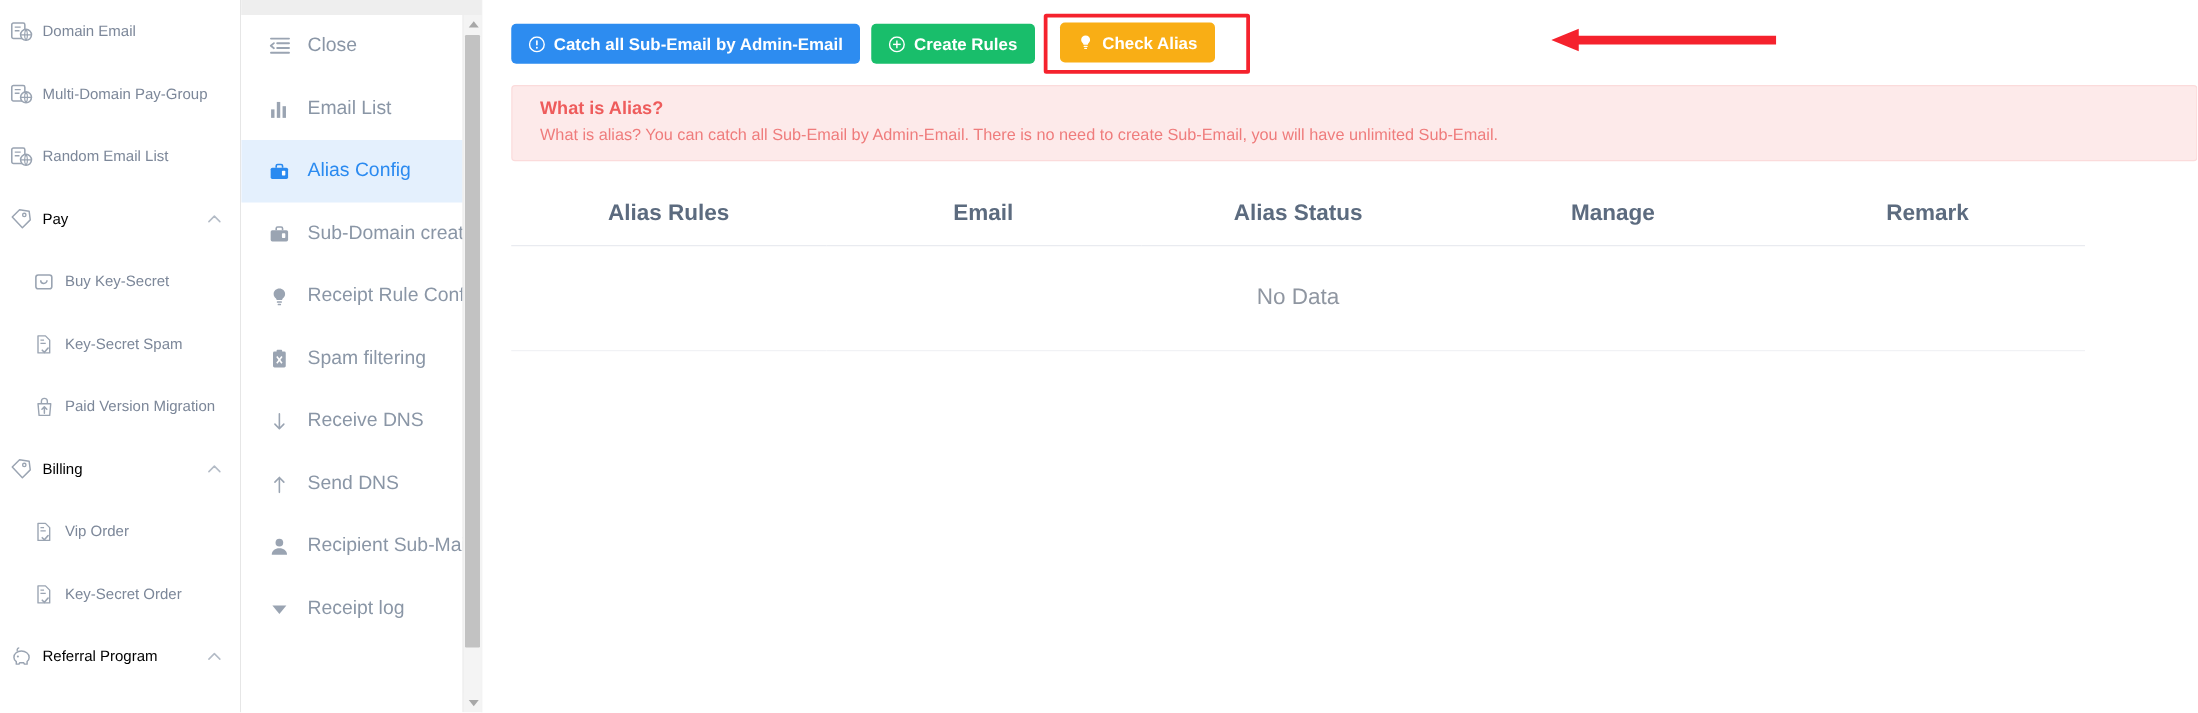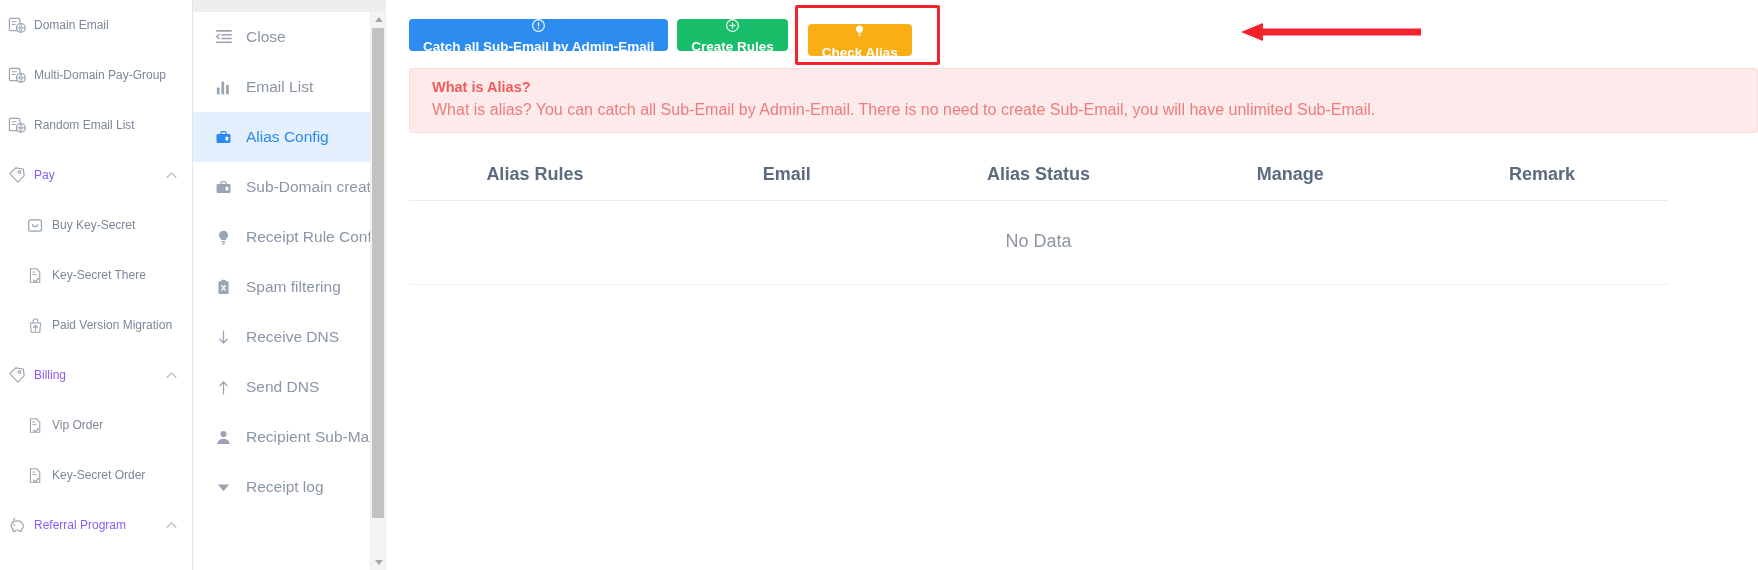--- a/index.html
+++ b/index.html
@@ -49,21 +49,21 @@
   .nav-item .lbl { padding-left: 4px; }
   .nav-item.child { padding-left: 22px; }
   .nav-item.child .ico { color: #9aa4b2; }
   .nav-item .caret {
     margin-left: auto;
     margin-right: 14px;
     color: #b3bbc6;
     display: flex;
     align-items: center;
   }
-  .nav-group .lbl { color: #8b5cf6; }
+  .nav-group .lbl { color: #000000; }
 
   
   .subnav-wrap {
     position: relative;
     width: 193px;
     flex: 0 0 193px;
     height: 570px;
     background: #ffffff;
     border-right: 1px solid #eaeaea;
   }
@@ -161,33 +161,32 @@
     color: #fff;
     font-size: 13.5px;
     font-weight: bold;
     font-family: "Liberation Sans", sans-serif;
     display: inline-flex;
     align-items: center;
     gap: 7px;
     padding: 0 14px;
     cursor: pointer;
     white-space: nowrap;
-    flex-direction: column;
   }
   .btn .bi { display: inline-flex; align-items: center; }
   .btn-primary { background: #2d8cf0; }
   .btn-success { background: #19be6b; }
   .btn-warning { background: #f9ae15; }
 
   .hl-box {
     display: inline-flex;
     align-items: center;
     justify-content: center;
     border: 3px solid #f5222d;
-    padding: 16px 25px 6px 10px;
+    padding: 4px 25px 6px 10px;
     border-radius: 2px;
     background: #fff;
     margin-left: -2px;
   }
 
   
   .arrow-annot {
     position: absolute;
     left: 855px;
     top: 21px;
@@ -206,21 +205,21 @@
     padding: 10px 16px 11px 22px;
     color: #ed6f6f;
   }
   .alert-title {
     font-size: 14.5px;
     font-weight: bold;
     color: #ee5c5c;
     margin-bottom: 4px;
   }
   .alert-desc {
-    font-size: 16px;
+    font-size: 13px;
     color: #ef7c7c;
     line-height: 1.35;
   }
 
   
   .tbl-wrap {
     margin: 17px 0 0 23px;
     margin-right: 90px;
   }
   table.data {
@@ -308,21 +307,21 @@
           <span class="lbl">Buy Key-Secret</span>
         </div>
         <div class="nav-item child">
           <span class="ico">
             <svg width="17" height="17" viewBox="0 0 20 20" fill="none">
               <path d="M4 2h7l4 4v12H4z" stroke="#9aa4b2" stroke-width="1.3" stroke-linejoin="round"></path>
               <path d="M6.3 6h3.4M6.3 9h5" stroke="#9aa4b2" stroke-width="1.1"></path>
               <path d="M8 15.5l2 2 3.5-4" stroke="#9aa4b2" stroke-width="1.5" stroke-linecap="round"></path>
             </svg>
           </span>
-          <span class="lbl">Key-Secret There</span>
+          <span class="lbl">Key-Secret Spam</span>
         </div>
         <div class="nav-item child">
           <span class="ico">
             <svg width="17" height="17" viewBox="0 0 20 20" fill="none">
               <path d="M4 7h12l-1 11H5L4 7z" stroke="#9aa4b2" stroke-width="1.3" stroke-linejoin="round"></path>
               <path d="M7.2 7V4.8a2.8 2.8 0 0 1 5.6 0V7" stroke="#9aa4b2" stroke-width="1.3"></path>
               <path d="M10 16V10M10 10l-2.3 2.3M10 10l2.3 2.3" stroke="#9aa4b2" stroke-width="1.4" stroke-linecap="round"></path>
             </svg>
           </span>
           <span class="lbl">Paid Version Migration</span>

